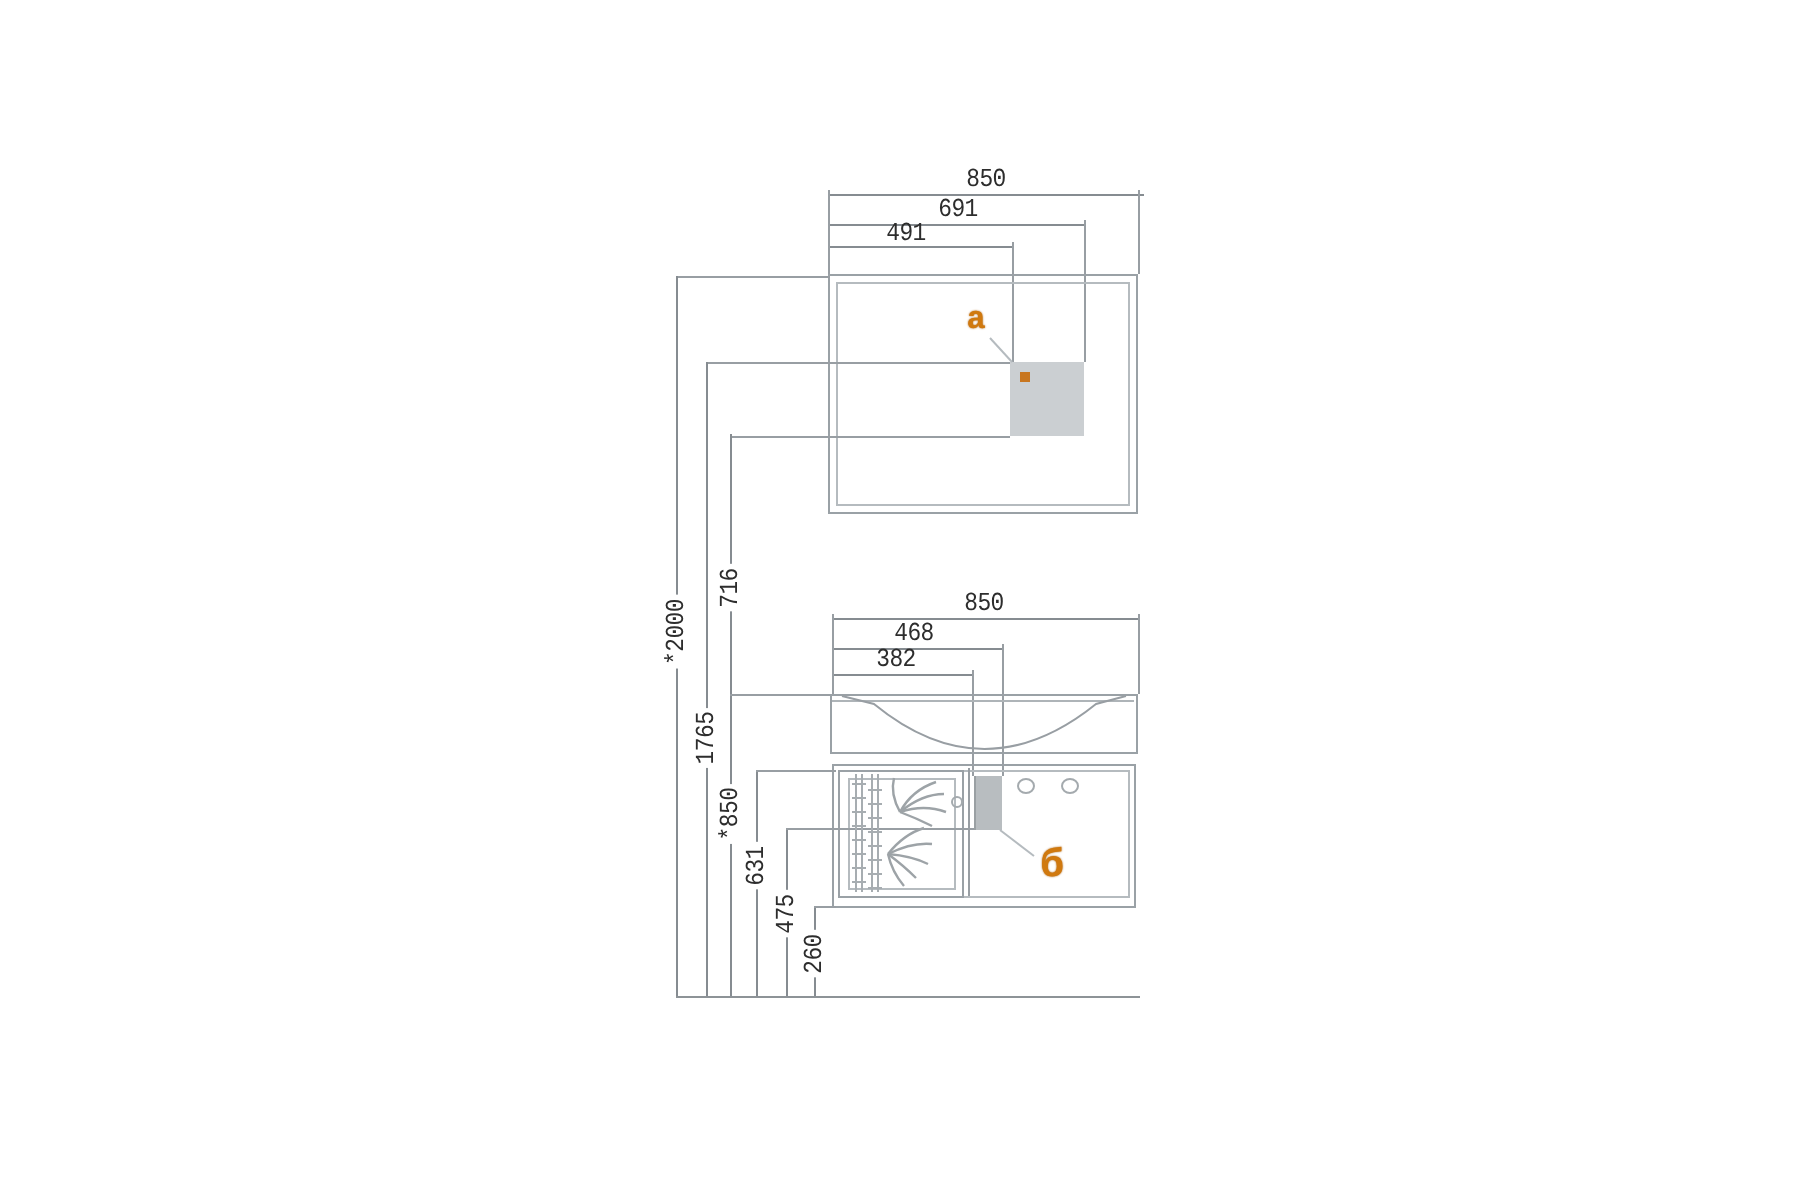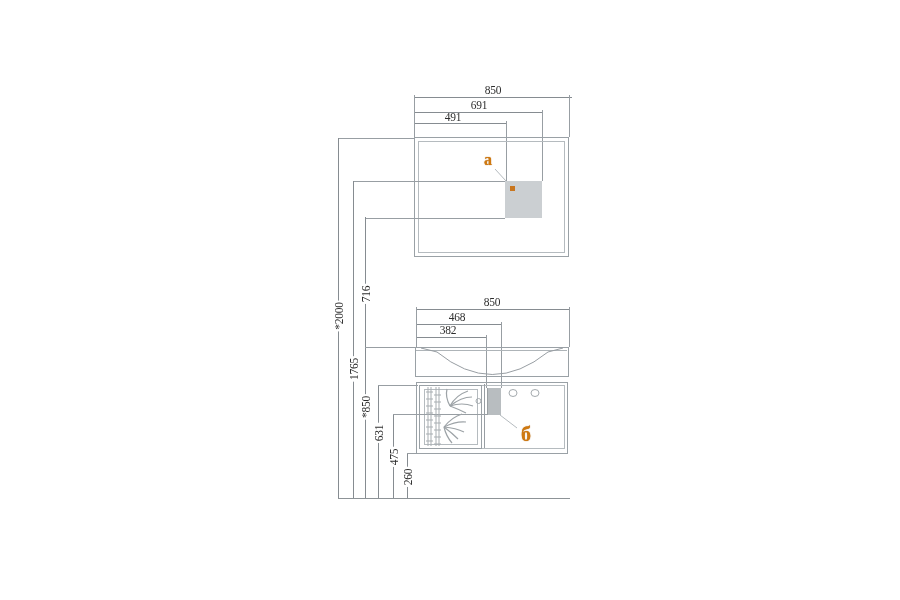--- a/index.html
+++ b/index.html
@@ -1,17 +1,17 @@
 <!DOCTYPE html>
 <html><head>
 <meta charset="utf-8">
 <style>
   html,body{margin:0;padding:0;background:#ffffff;}
   .canvas{position:relative;width:900px;height:600px;background:#ffffff;overflow:hidden;
-          font-family:Liberation Serif, serif;}
+          font-family:Liberation Mono, monospace;}
   
   .hl{position:absolute;height:1px;background:#989ea3;}
   .vl{position:absolute;width:1px;background:#989ea3;}
   .dim{background:#868c91;}
   .rect{position:absolute;border:1px solid #9aa1a6;background:transparent;}
   .rect.light{border-color:#b5bbbf;}
   .fillgray{position:absolute;background:#cbcfd2;}
   
   .lbl{position:absolute;font-size:13px;color:#2d2d2d;line-height:1;white-space:nowrap;
        transform:translate(-50%,-55%) scaleX(.88);letter-spacing:-.3px;}

